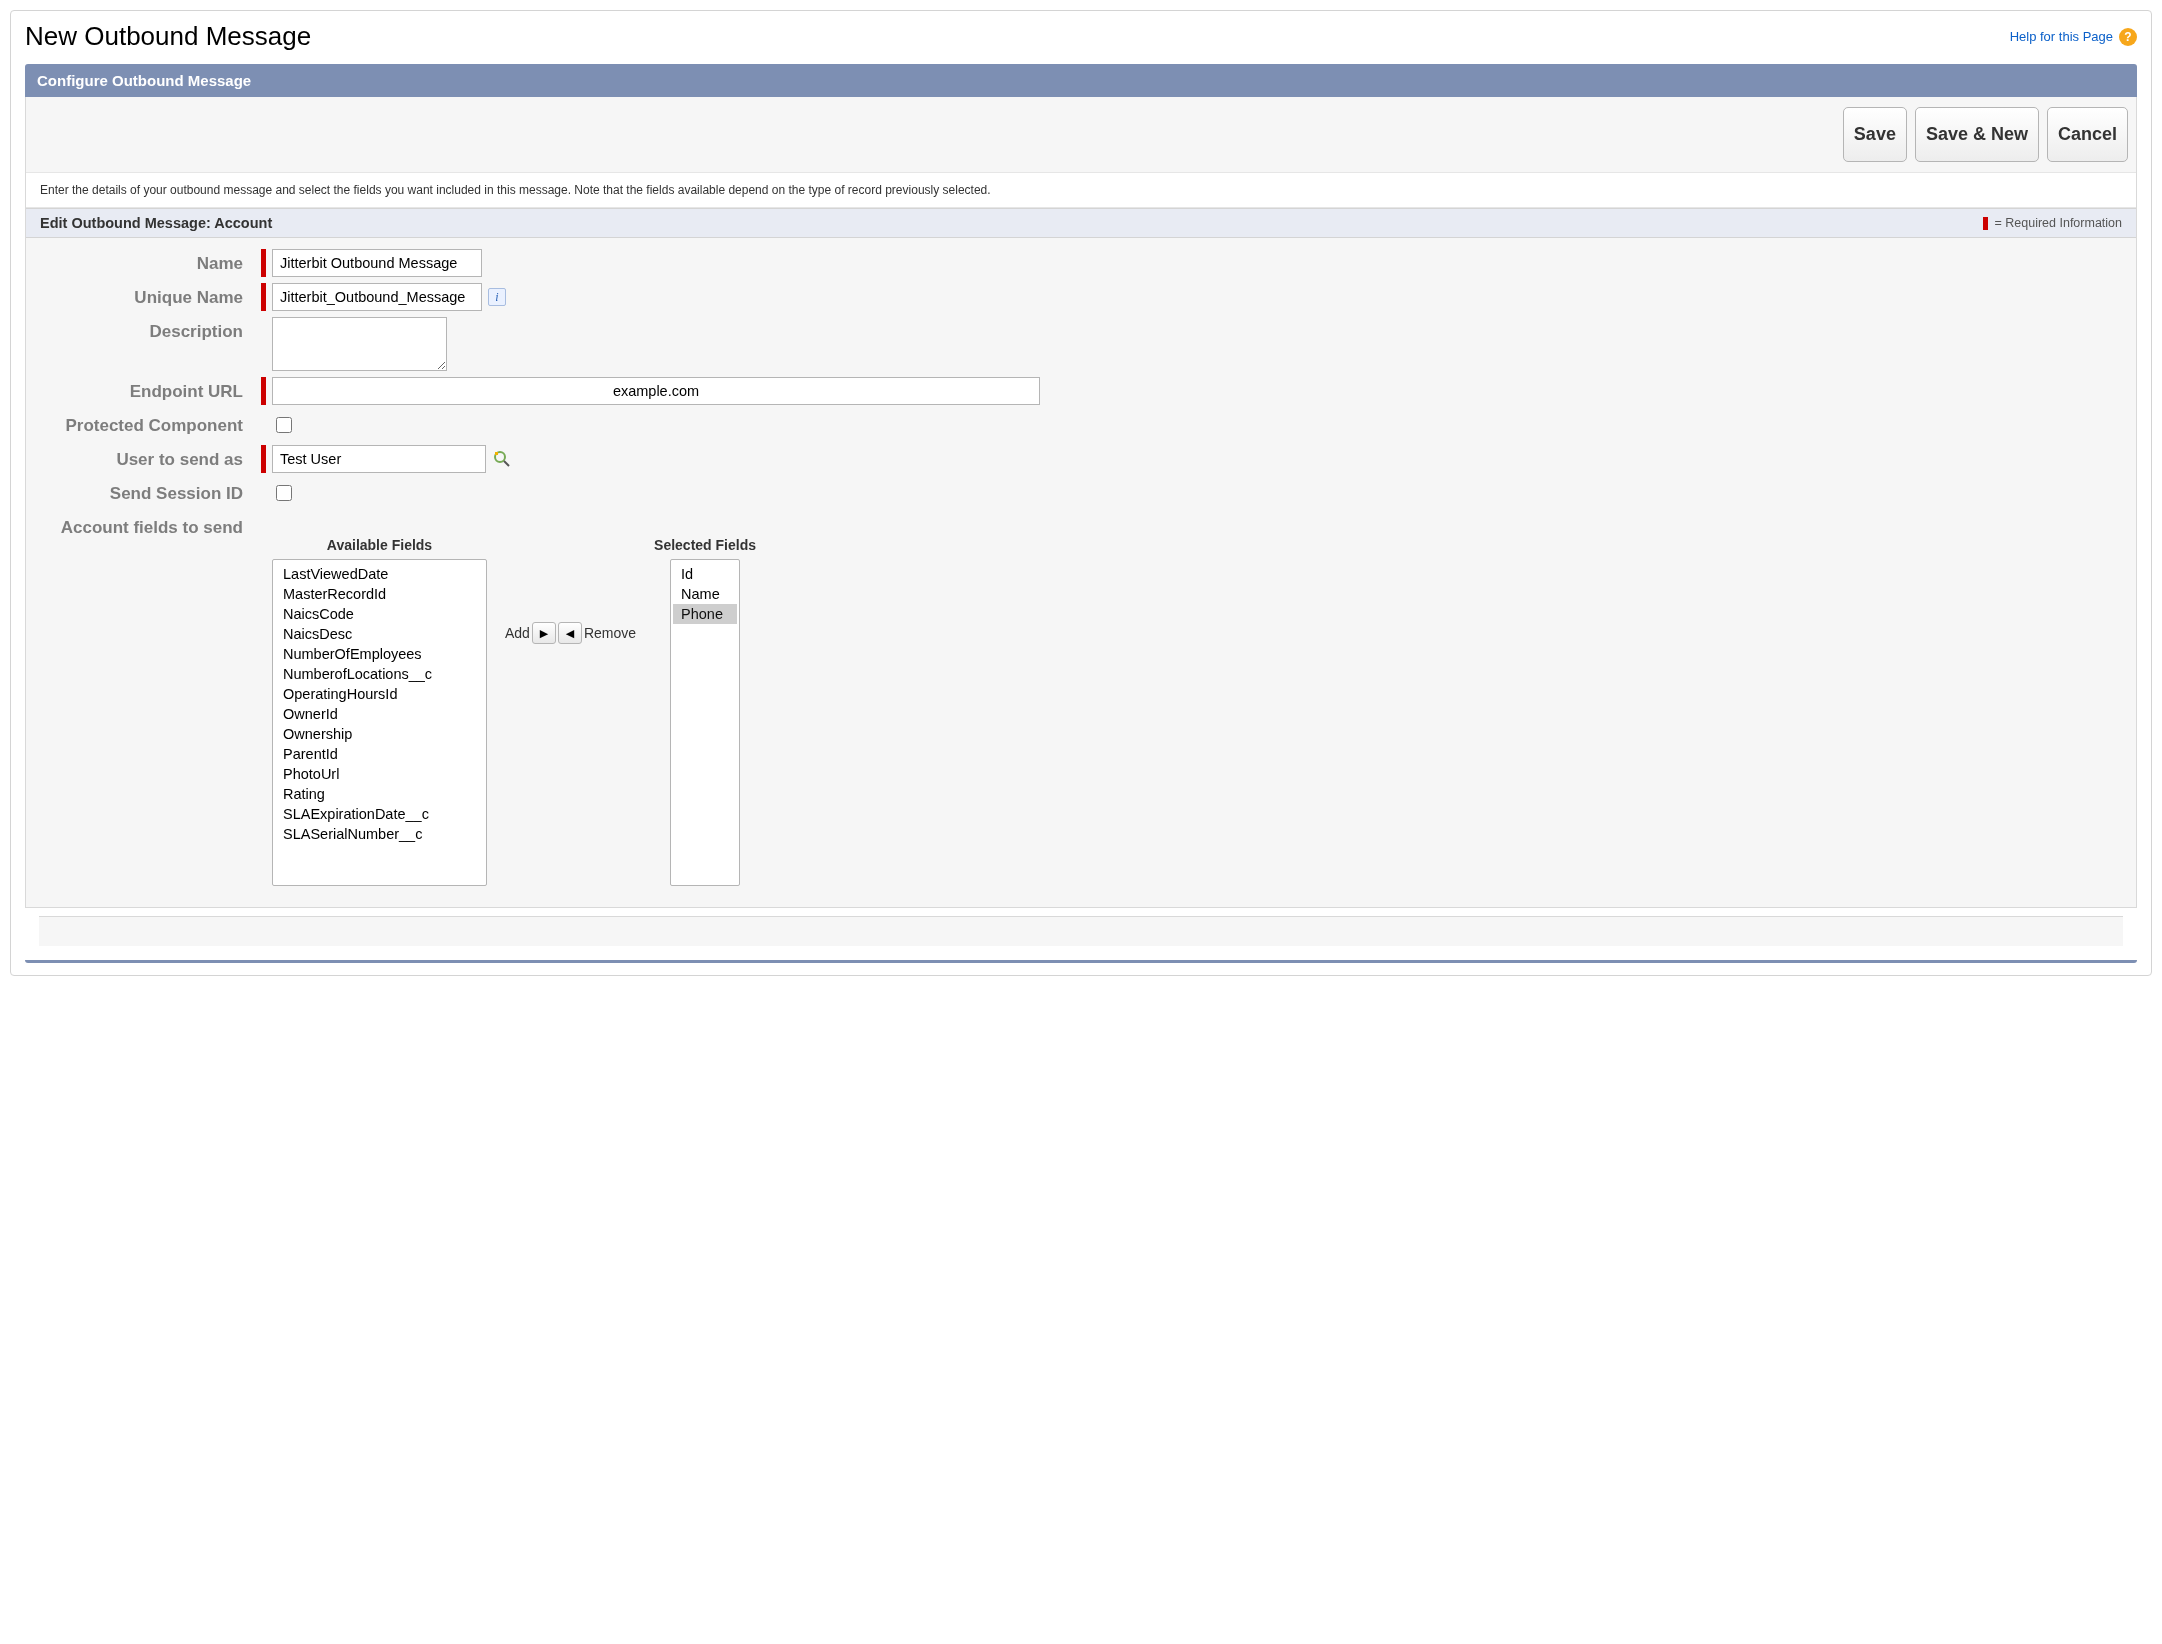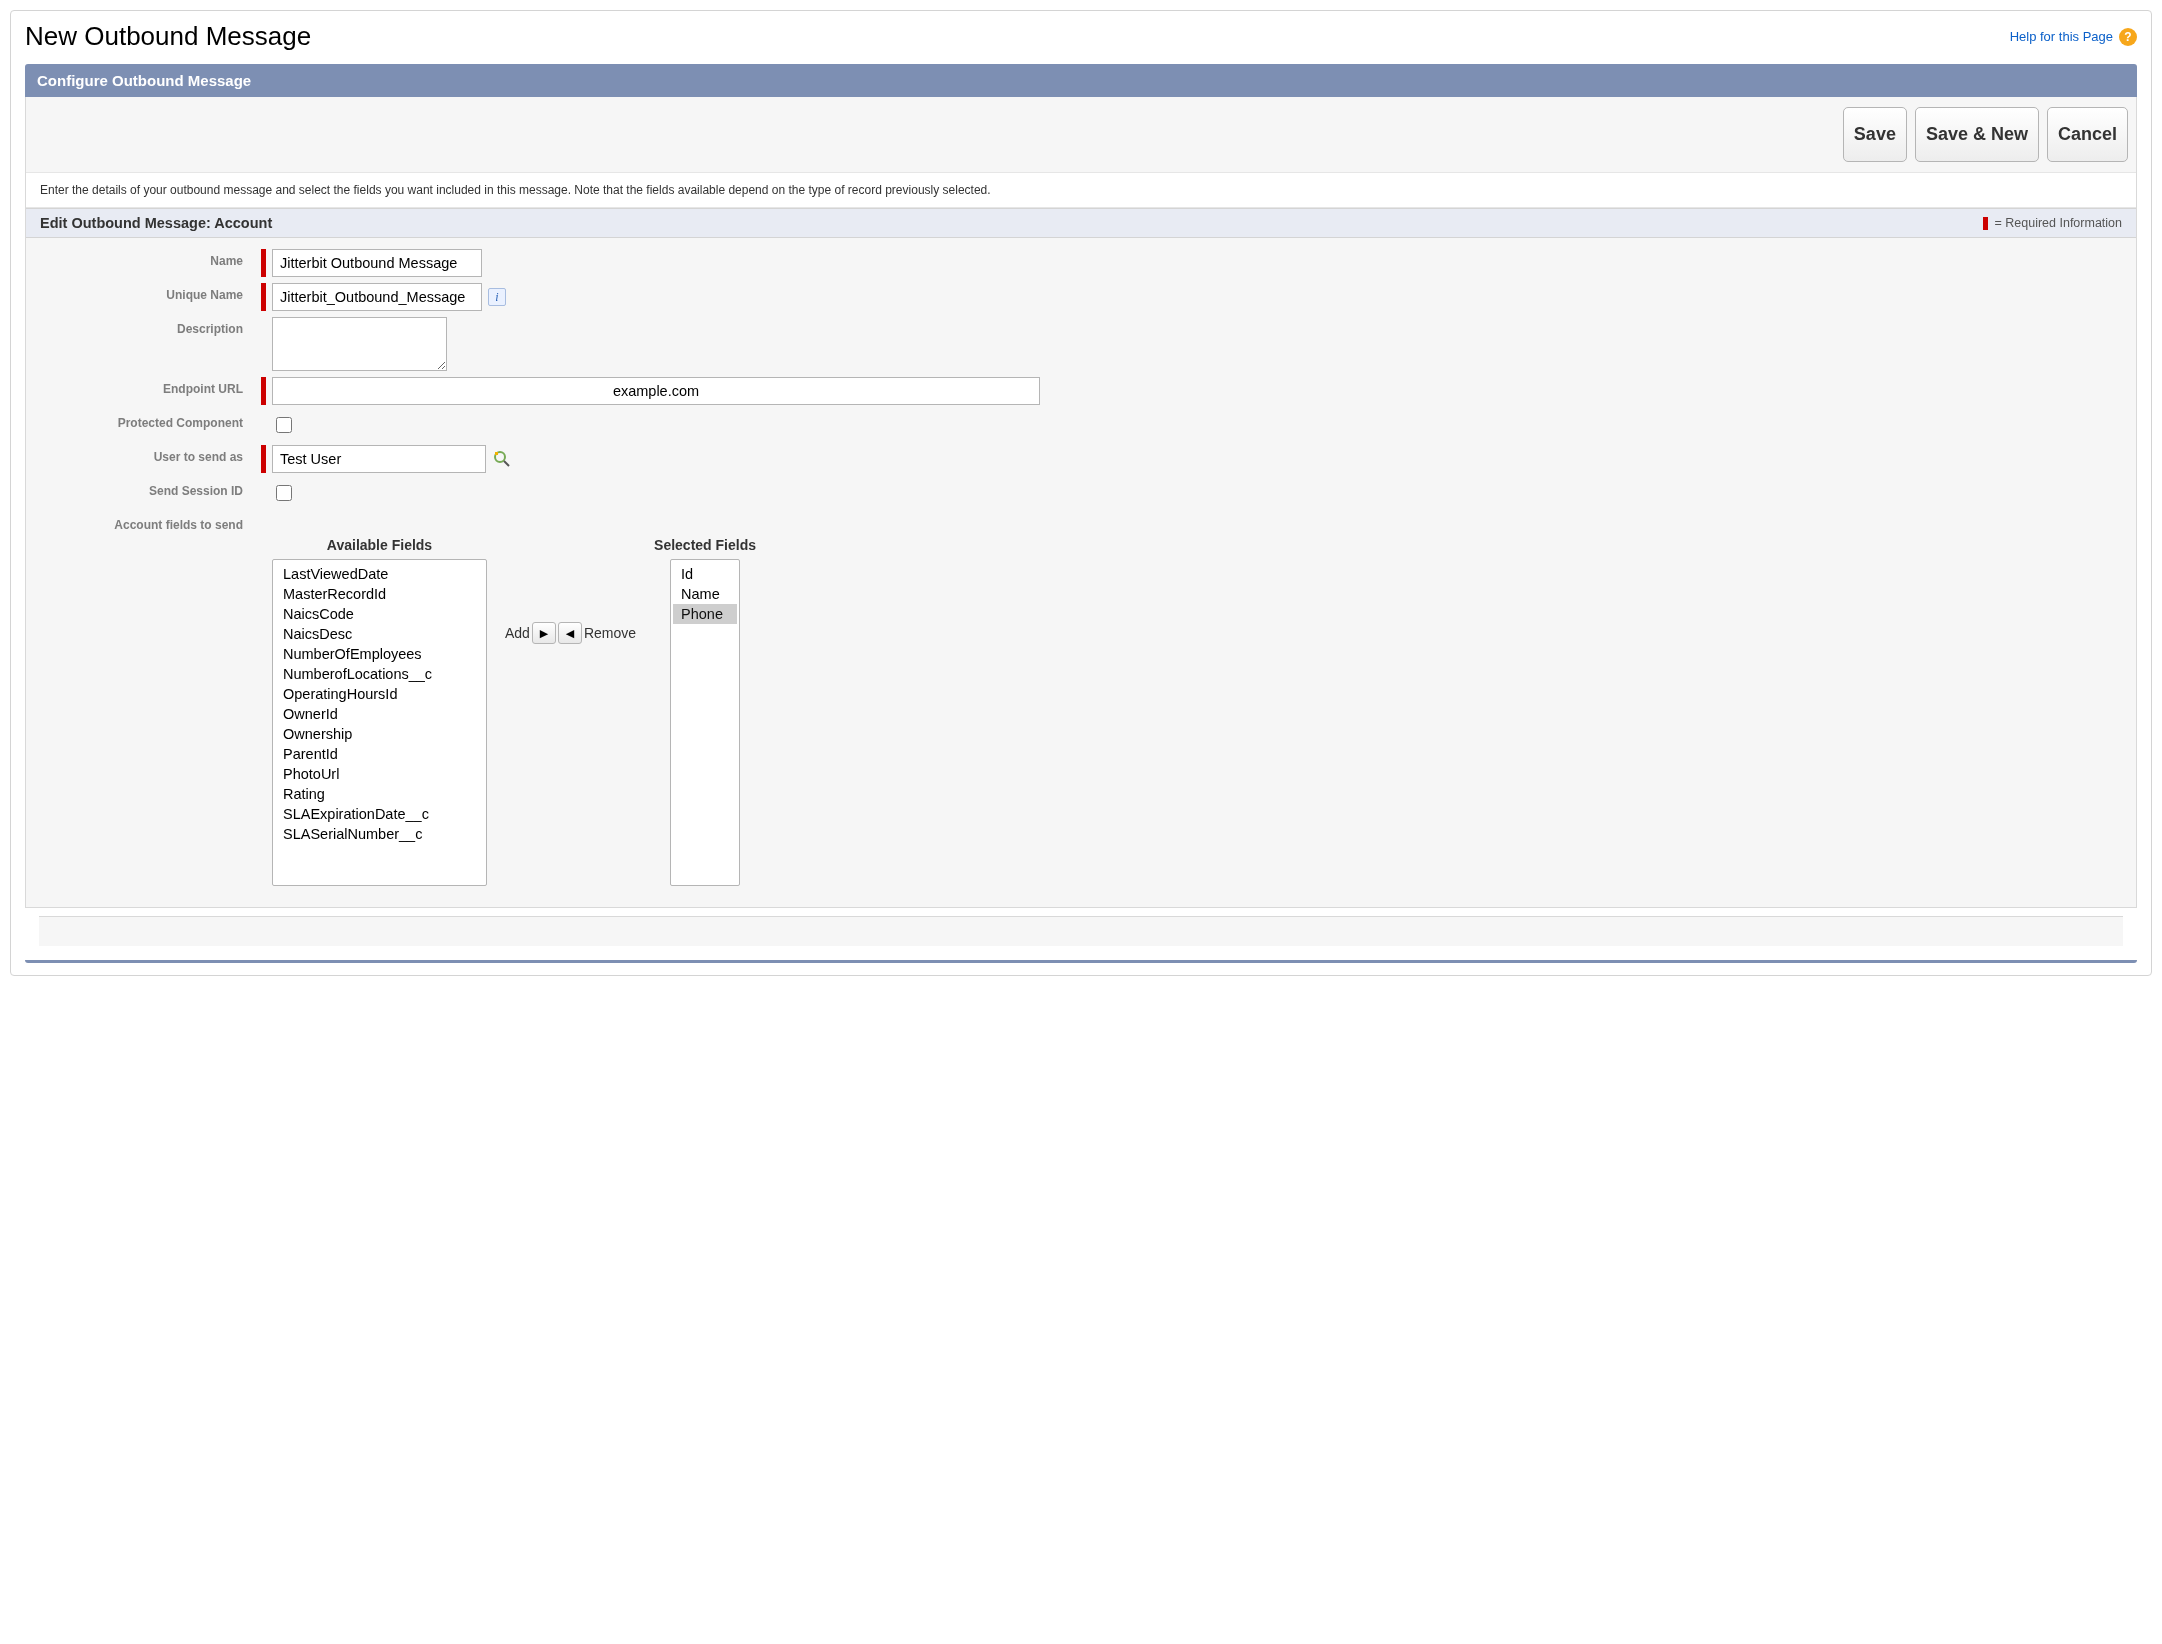--- a/index.html
+++ b/index.html
@@ -86,21 +86,21 @@
     width:5px; height:13px;
     background:#c00;
   }
   .form-area {
     background:#f6f6f6;
     padding: 8px 0 18px 0;
   }
   .form-row { display:flex; align-items:flex-start; padding:3px 0; }
   .label-col {
     width:235px; text-align:right; padding-right:18px;
-    color:#7d7d7d; font-size:12px; padding-top:5px; font-weight:bold;
+    color:#7d7d7d; font-size:17px; padding-top:5px; font-weight:bold;
   }
   .value-col { flex:1; padding-right:14px; display:flex; align-items:center; gap:6px; }
   .req-bar { width:5px; height:28px; background:#c00; margin-right:0; }
   .req-bar.hidden { visibility:hidden; }
   input[type="text"], textarea {
     border:1px solid #b5b5b5; padding:5px 7px; font-size:14.5px;
     font-family:inherit; background:#fff;
   }
   textarea { resize:both; }
   .input-wd { width:210px; }

